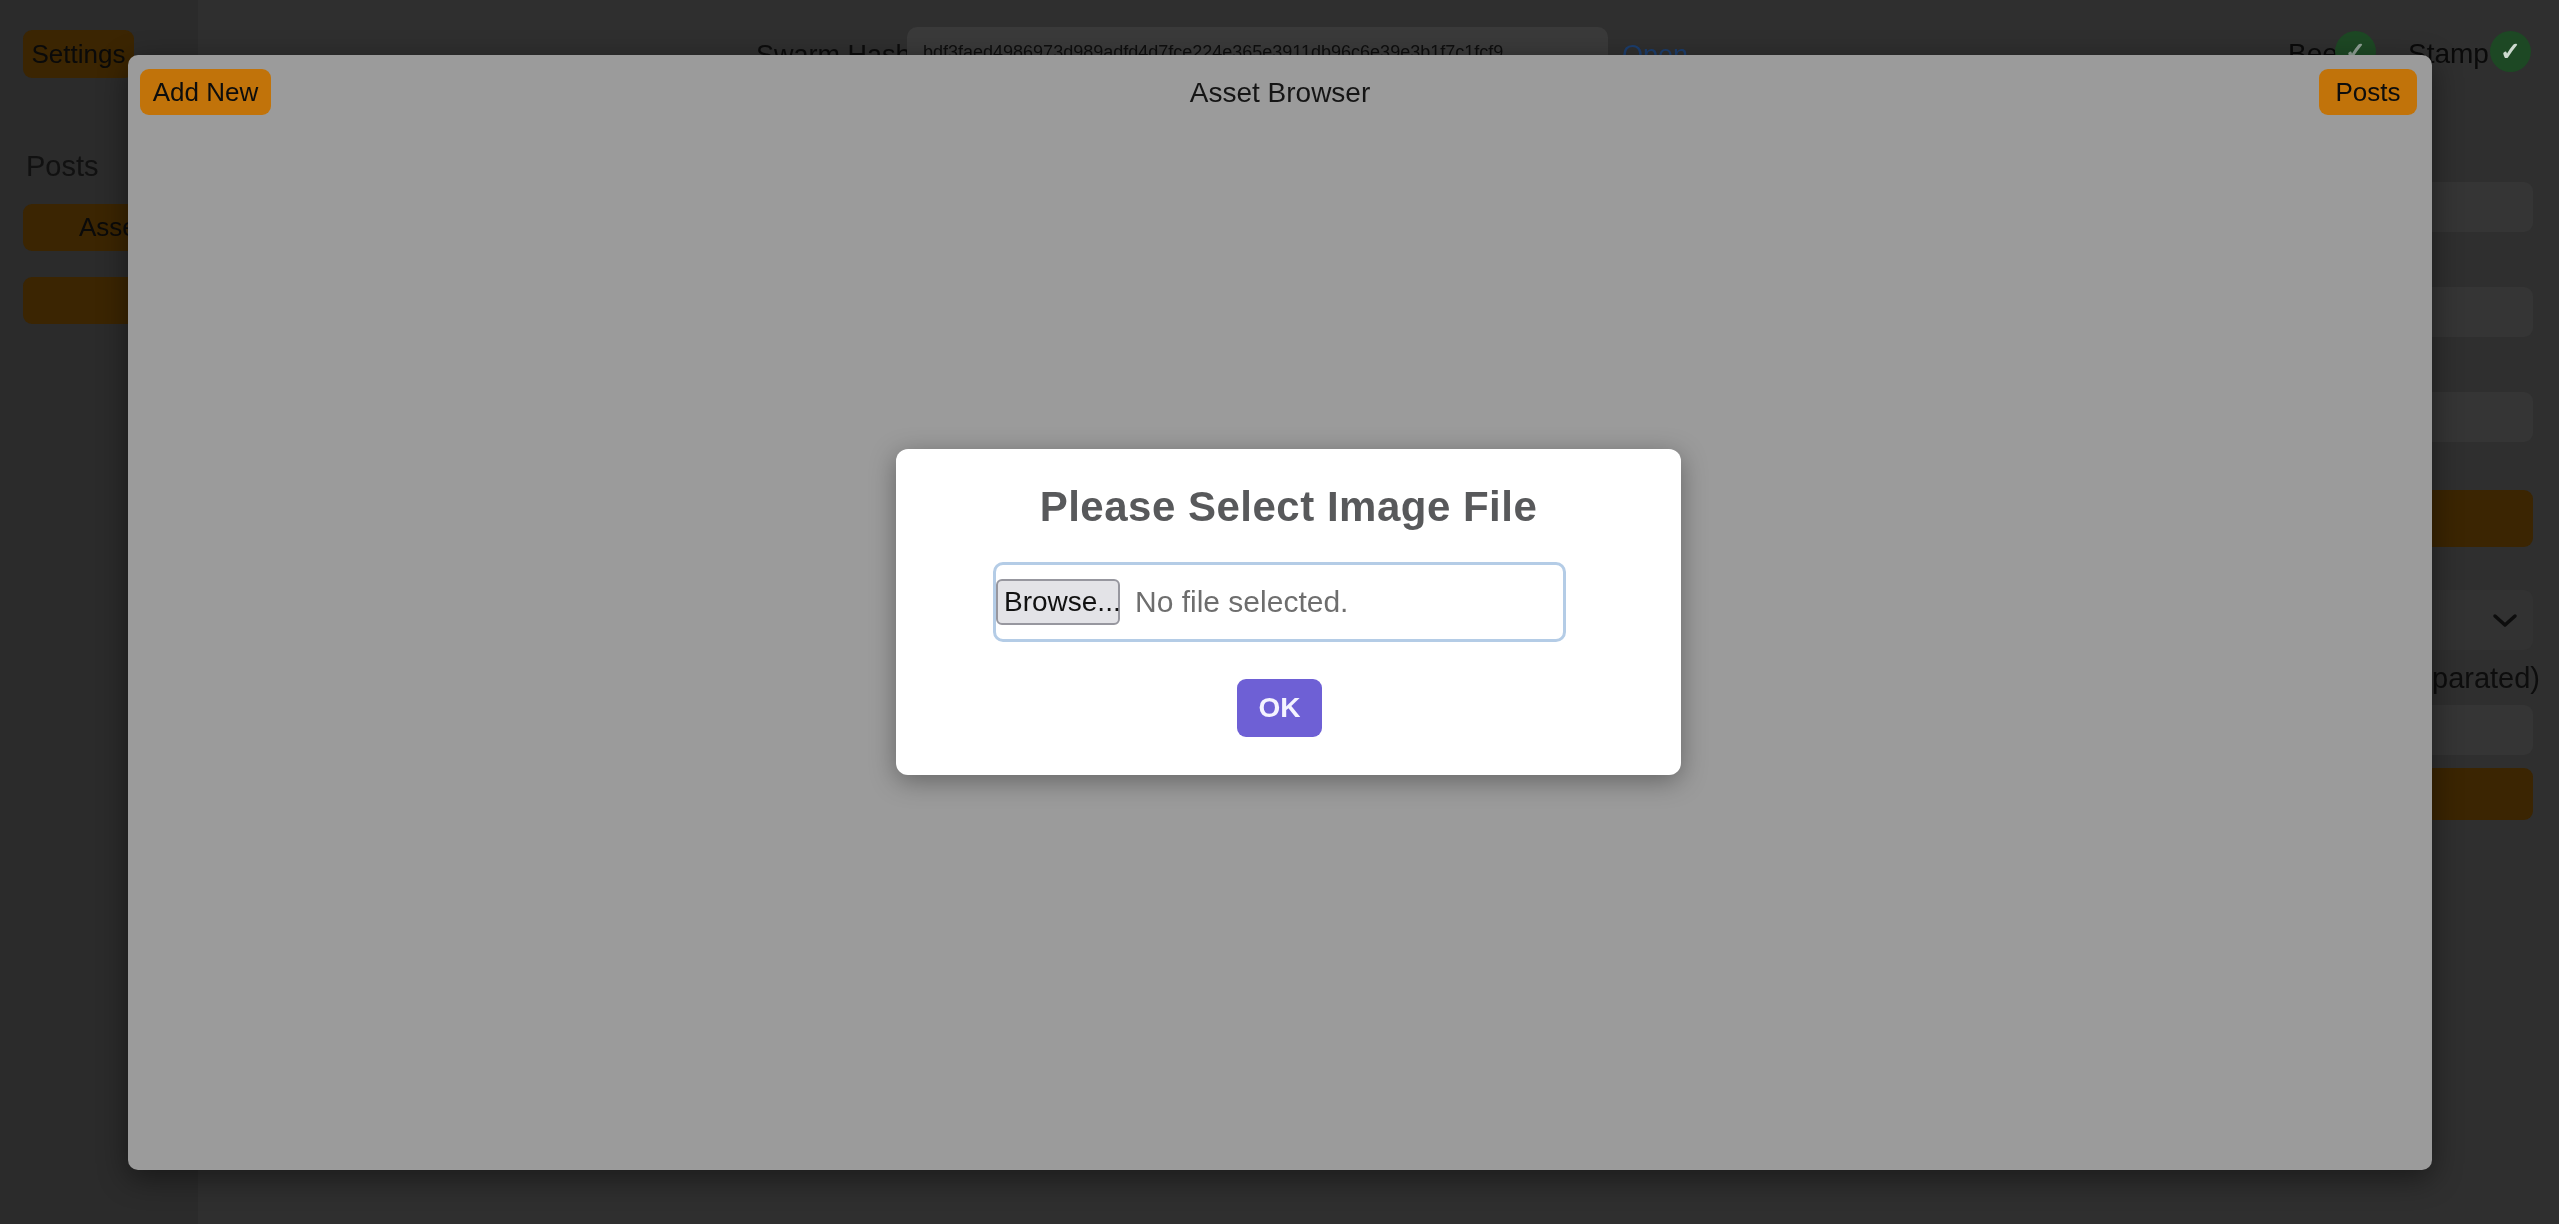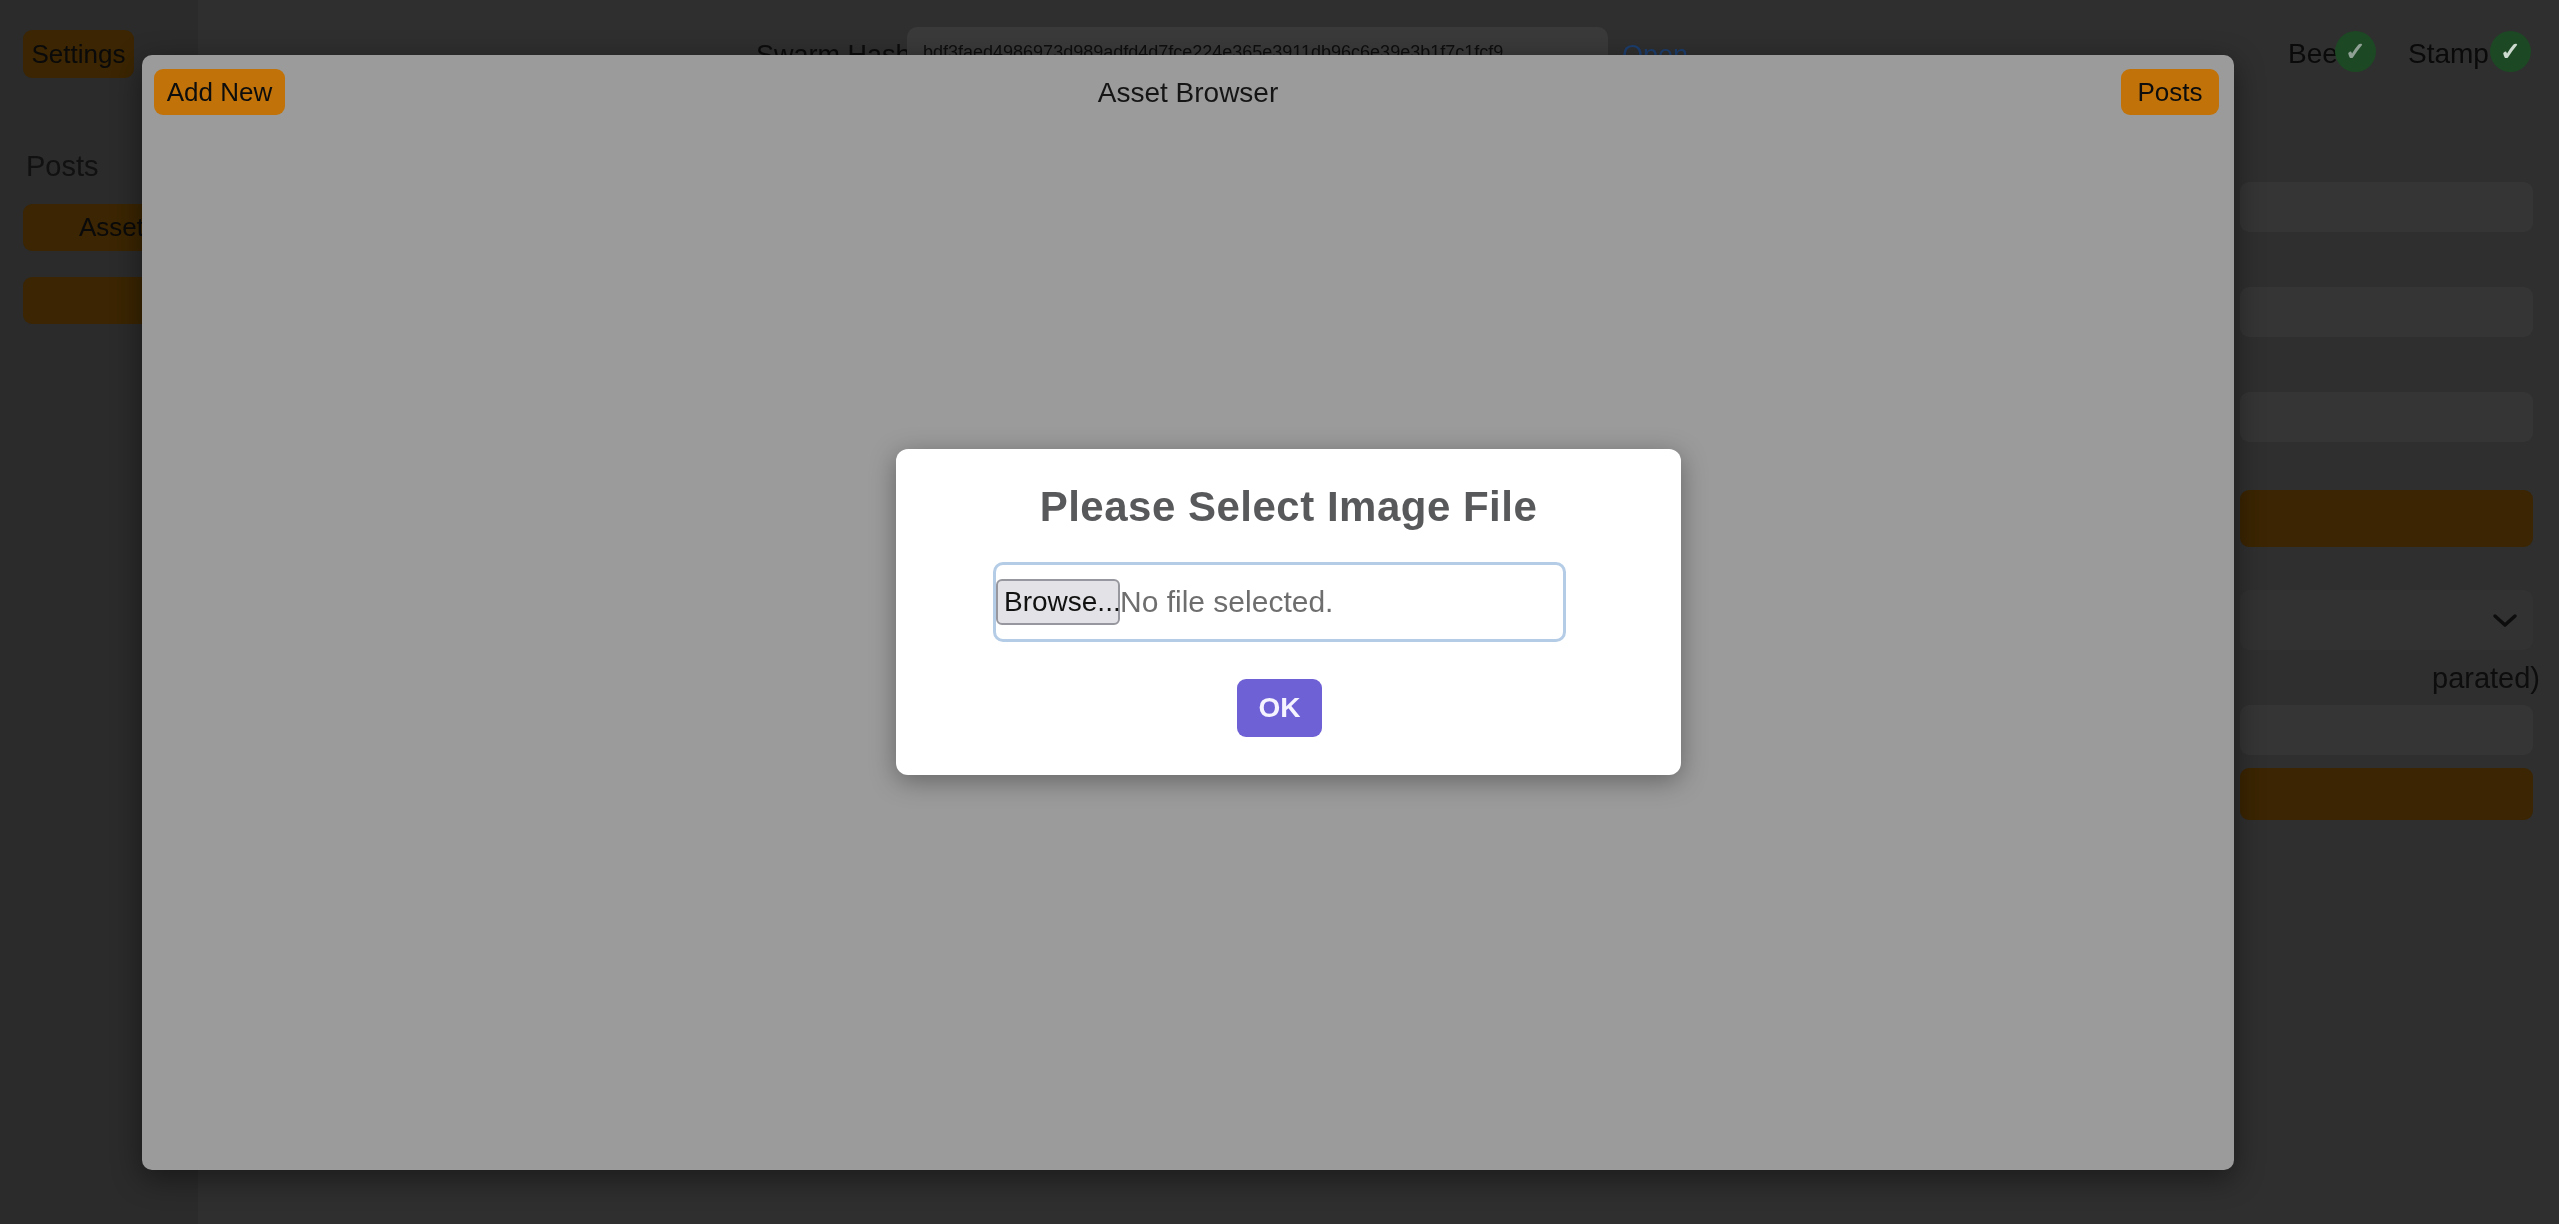--- a/index.html
+++ b/index.html
@@ -43,24 +43,23 @@
   .frag.row3{top:392px;height:50px;}
   .frag.select{top:590px;height:60px;background:#323232;}
   .frag.row4{top:705px;height:50px;}
   .frag-btn{position:absolute;left:2240px;width:293px;border:none;border-radius:9px;background:#3b2502;cursor:pointer;}
   .frag-btn.b1{top:490px;height:57px;}
   .frag-btn.b2{top:768px;height:52px;}
   .chev{position:absolute;right:14px;top:22px;}
   .frag-label{position:absolute;left:2432px;top:662px;font-size:29px;color:#0d0d0d;}
   
   .modal{
-    position:absolute;left:128px;top:55px;width:2092px;height:1115px;
+    position:absolute;left:128px;top:55px;width:2304px;height:1115px;
     background:#9b9b9b;border-radius:10px;z-index:5;
     box-shadow:0 8px 30px rgba(0,0,0,0.45);
-    margin-left:14px;
   }
   .btn-orange{
     position:absolute;border:none;border-radius:9px;background:#c1730a;
     color:#0d0d0d;font-family:inherit;font-size:26px;cursor:pointer;
   }
   .add-new{left:12px;top:14px;width:131px;height:46px;}
   .close{right:15px;top:14px;width:98px;height:46px;}
   .modal-title{
     position:absolute;left:0;right:0;top:22px;text-align:center;
     font-size:28px;color:#151515;font-weight:500;
@@ -80,21 +79,21 @@
   .file-input{
     position:absolute;left:97px;top:113px;width:573px;height:80px;box-sizing:border-box;
     border:3px solid #b4cce6;border-radius:10px;background:#ffffff;
     display:flex;align-items:center;cursor:pointer;
   }
   .browse{
     margin-left:0;width:124px;height:46px;flex:0 0 auto;
     background:#e3e3e7;border:2px solid #97979f;border-radius:6px;
     font-family:inherit;font-size:28px;color:#111111;cursor:pointer;
   }
-  .no-file{font-size:30px;color:#6e6e6e;white-space:nowrap;}
+  .no-file{margin-left:15px;font-size:30px;color:#6e6e6e;white-space:nowrap;}
   .ok{
     position:absolute;left:341px;top:230px;width:85px;height:58px;
     background:#6e60d5;border:none;border-radius:9px;
     color:#f4f3ff;font-family:inherit;font-size:28px;font-weight:600;cursor:pointer;
   }
 </style>
 </head>
 <body>
 
 <div class="screen">

